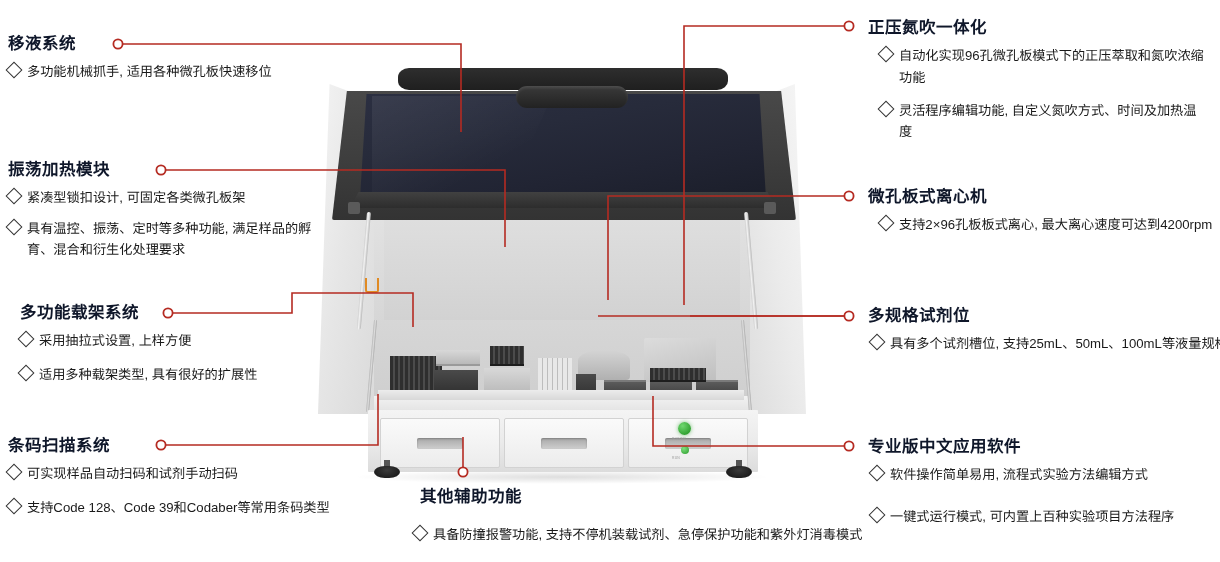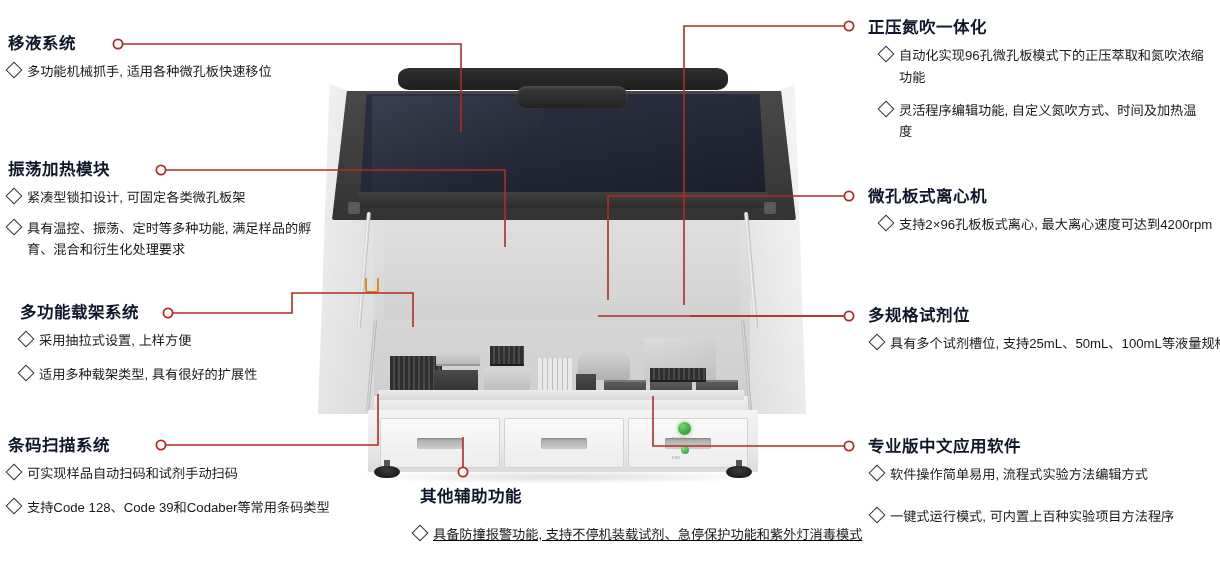--- a/index.html
+++ b/index.html
@@ -422,20 +422,20 @@
       <div class="bullet">
         <span class="dia"></span>
         <span class="btxt">一键式运行模式, 可内置上百种实验项目方法程序</span>
       </div>
     </div>
   </div>
 
   <div class="ann" style="left:420px;top:487px;width:120px;">
     <div class="ann-title">其他辅助功能</div>
   </div>
-  <div class="ann" style="left:414px;top:524px;width:520px;text-decoration:underline;">
+  <div class="ann" style="left:414px;top:524px;width:520px;">
     <div class="bullet nowrap" style="margin-bottom:0;">
       <span class="dia"></span>
       <span class="btxt" style="white-space:nowrap;">具备防撞报警功能, 支持不停机装载试剂、急停保护功能和紫外灯消毒模式</span>
     </div>
   </div>
 
 </div>
 
 </body></html>

